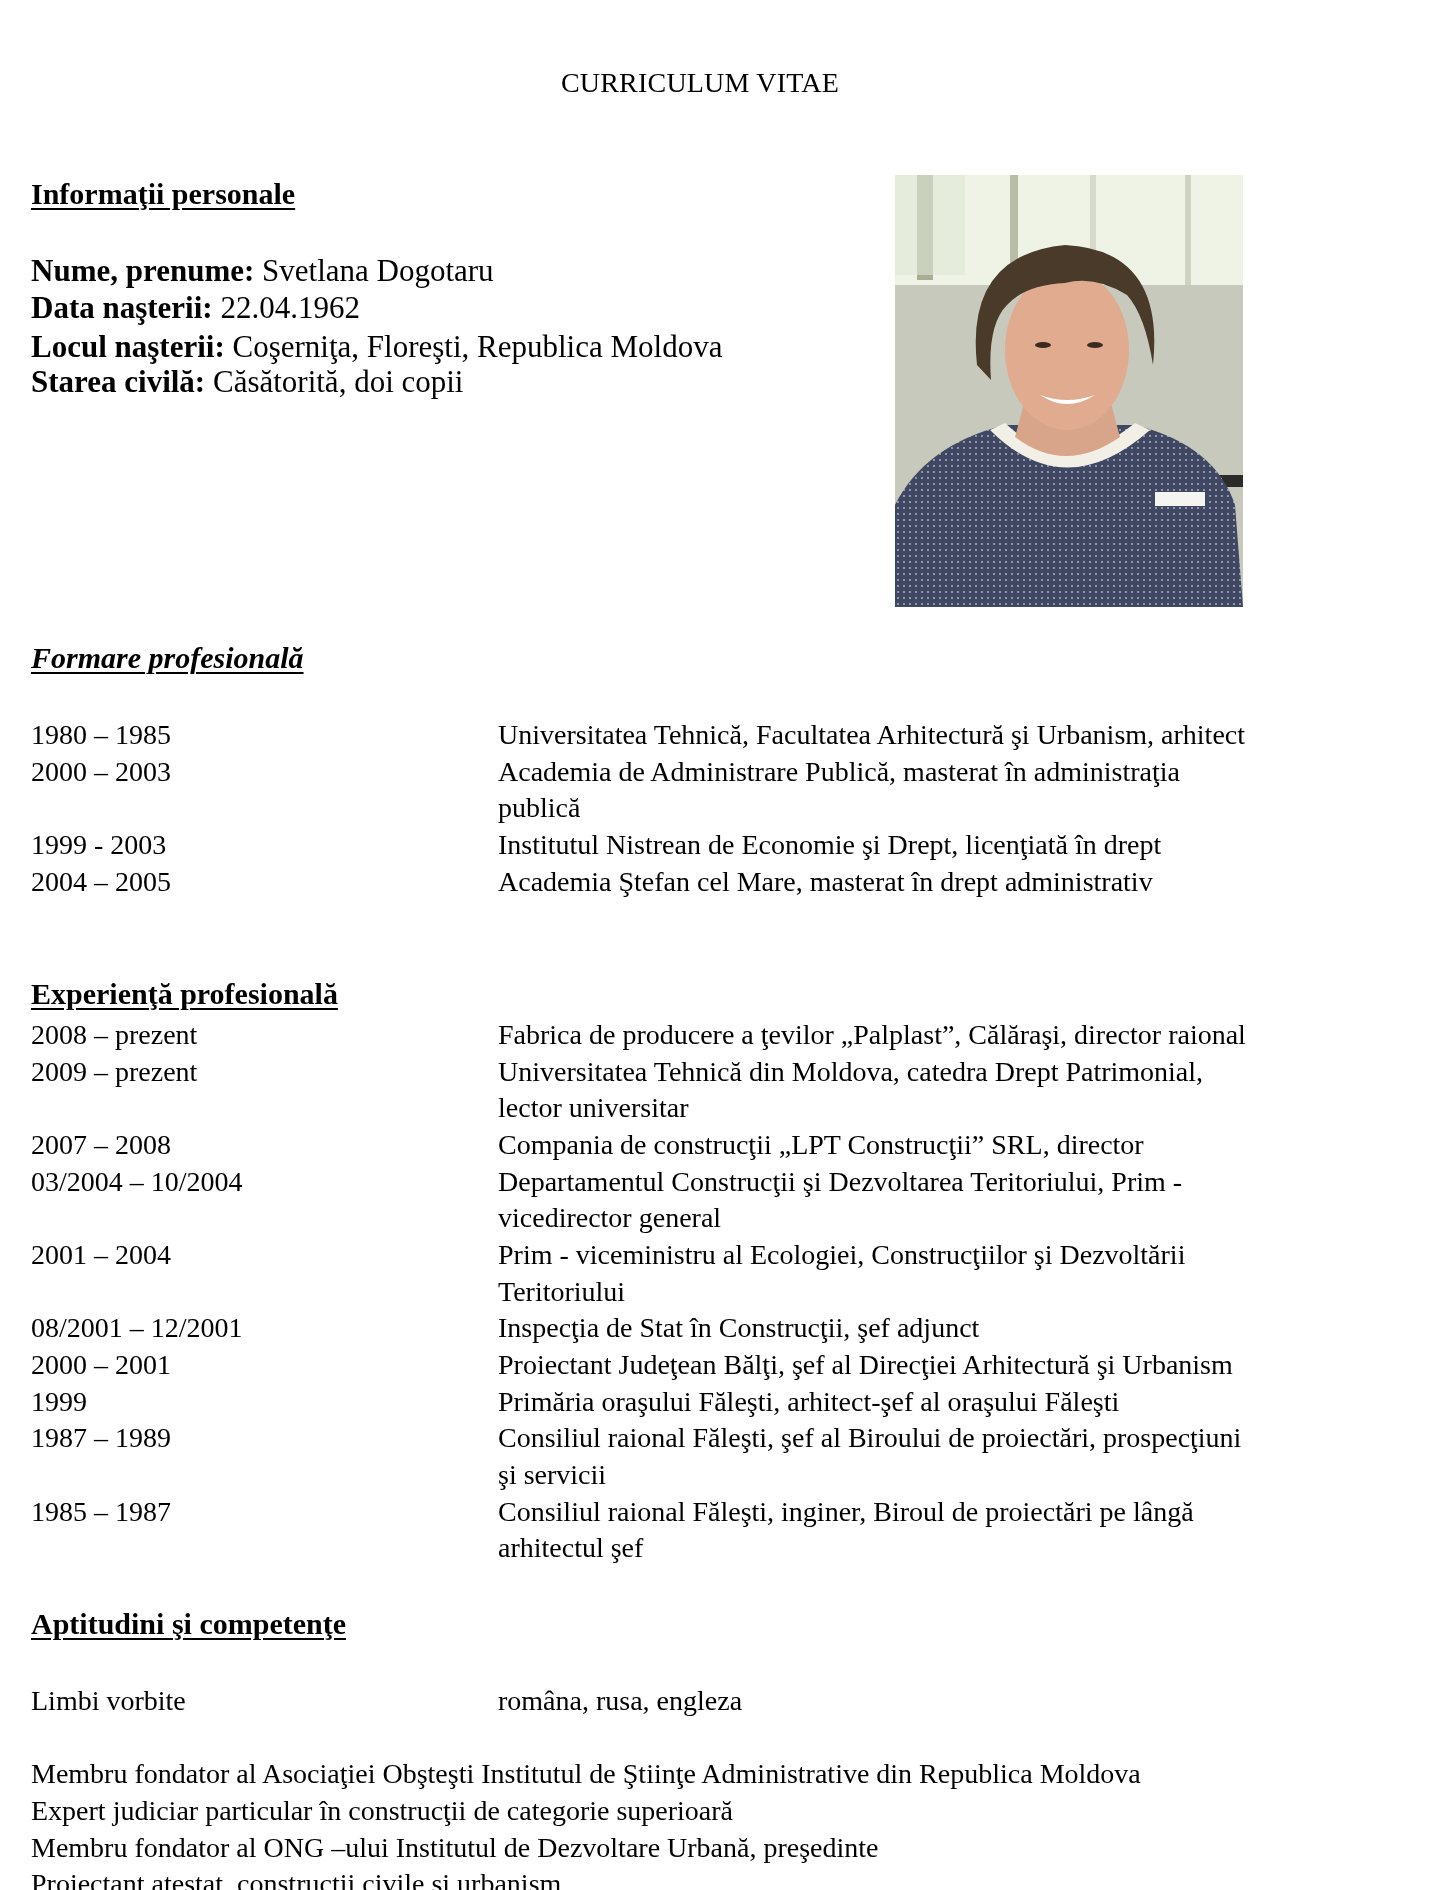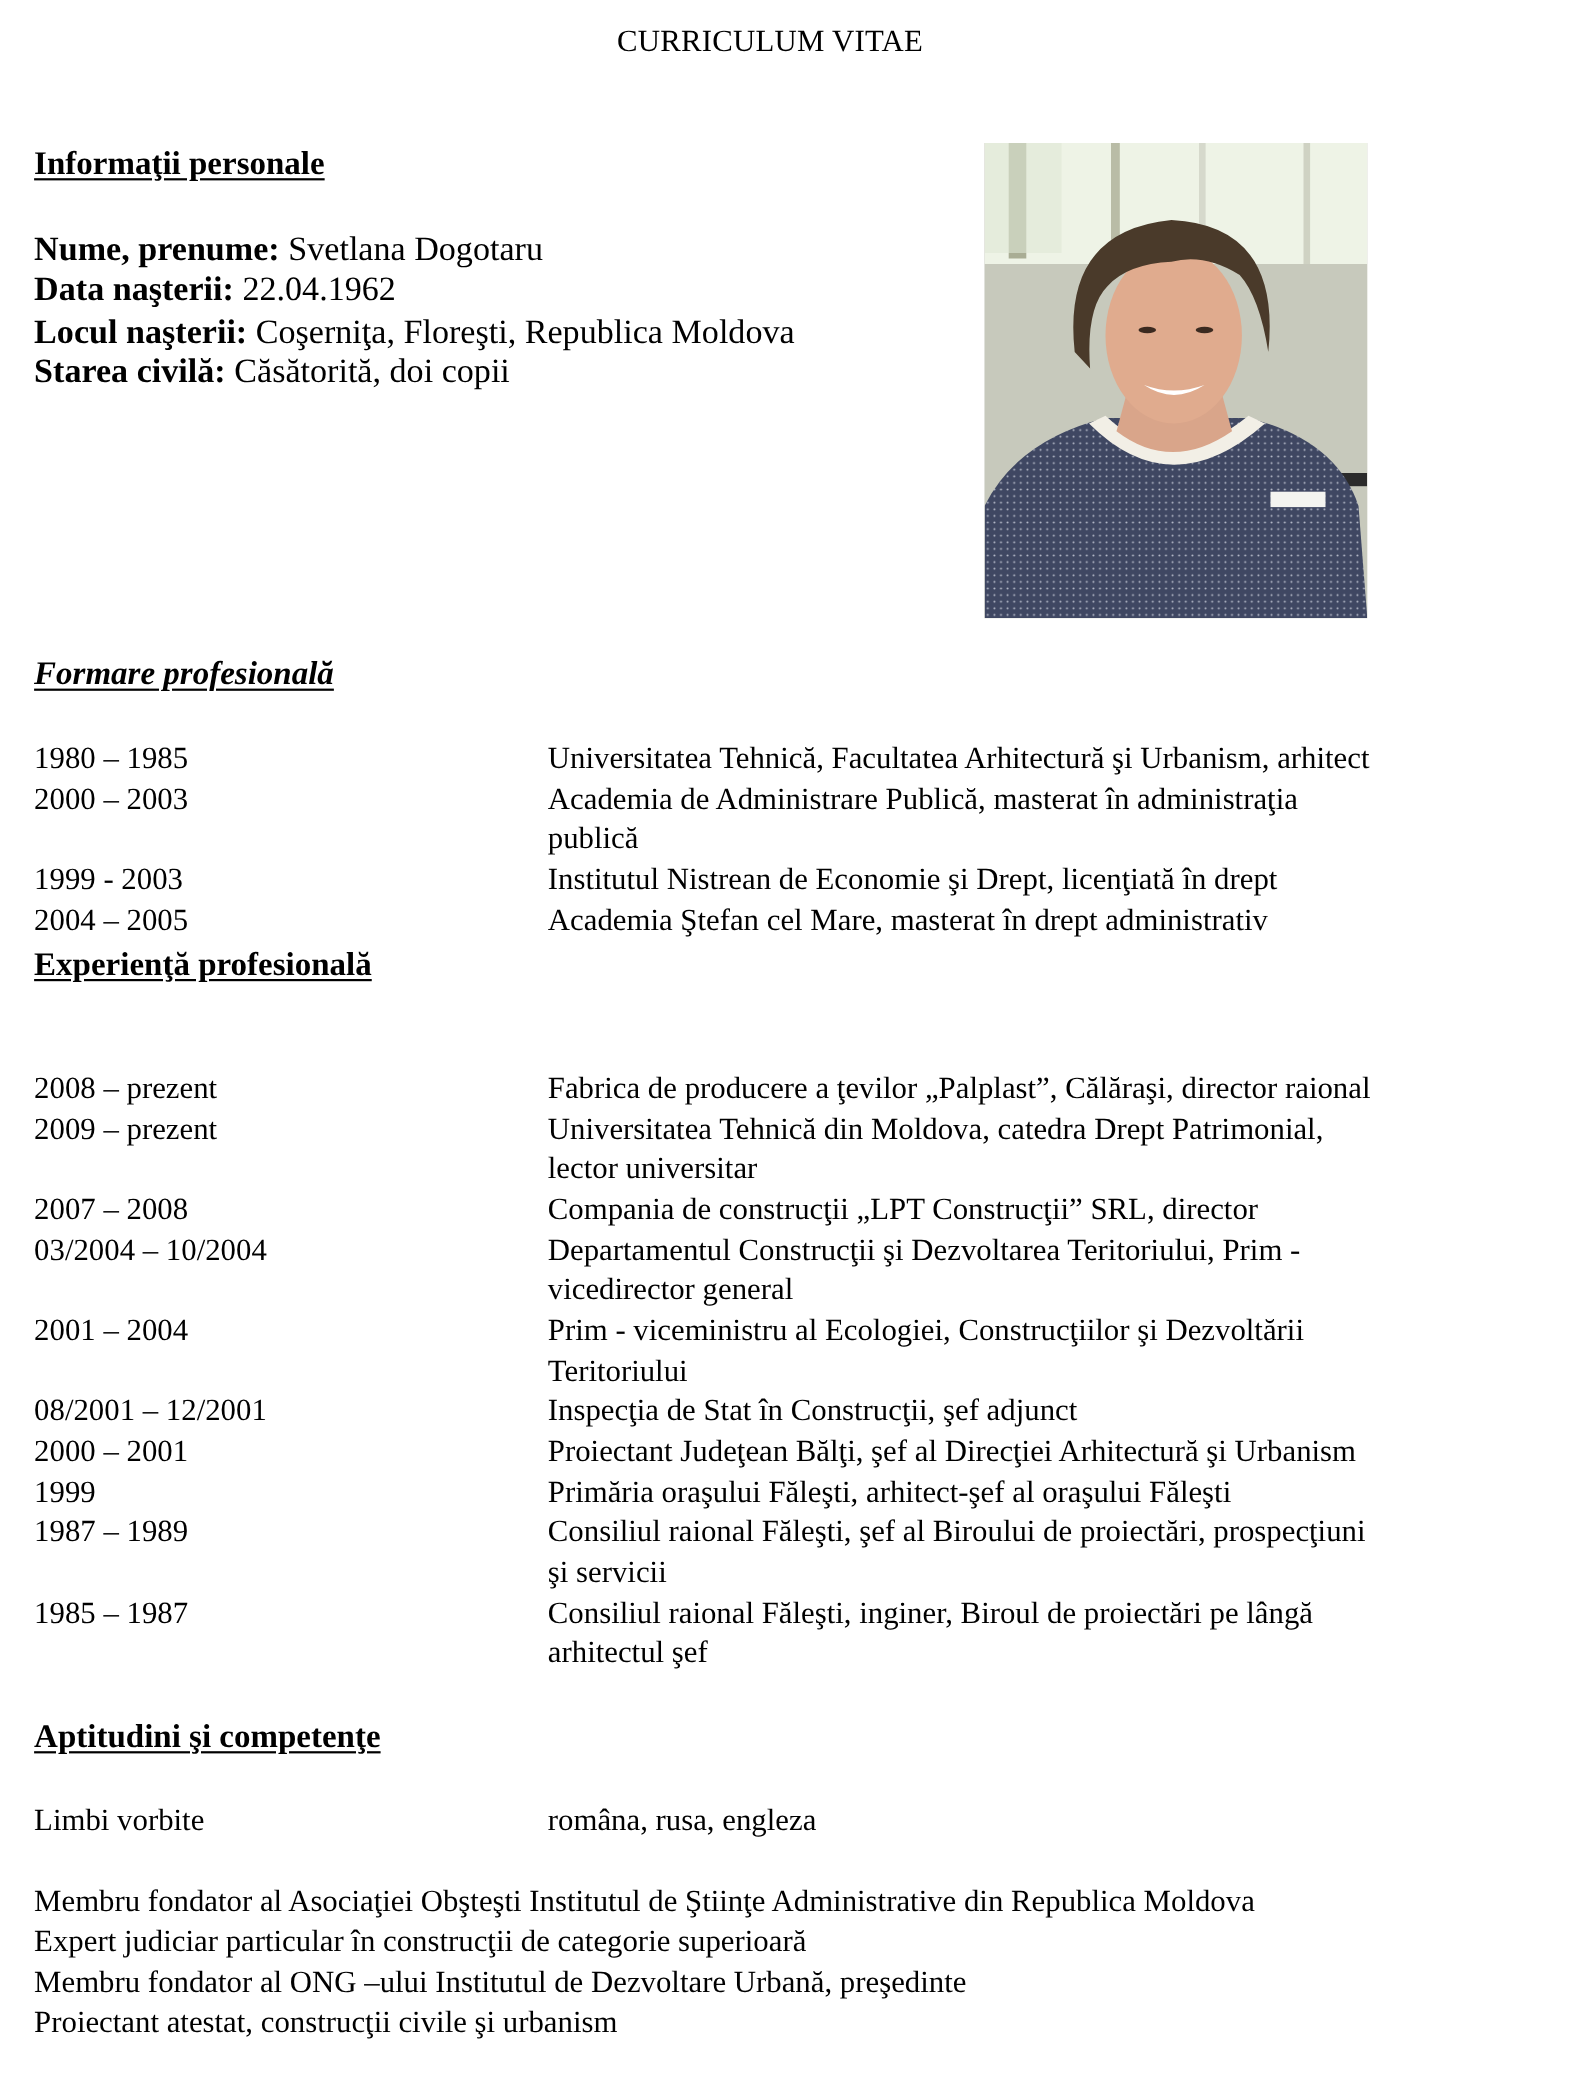--- a/index.html
+++ b/index.html
@@ -1,21 +1,21 @@
 <!DOCTYPE html>
 <html><head>
 <meta charset="utf-8">
 <style>
   html, body { margin: 0; padding: 0; background: #ffffff; }
   body {
     width: 1436px; height: 1890px; position: relative; overflow: hidden;
     color: #000000;
     font-family: "Liberation Serif", "DejaVu Serif", serif;
   }
-  .abs { position: absolute; white-space: nowrap; }
+  .abs { position: absolute; white-space: nowrap; margin-top: 45px; }
   .title {
     left: 0; width: 1400px; top: 22px; text-align: center;
     font-size: 28px; letter-spacing: 0.2px;
   }
   .heading {
     left: 31px; font-size: 30px; font-weight: bold;
     text-decoration: underline; text-decoration-thickness: 2px;
     text-underline-offset: 4px;
   }
   .pline { left: 31px; font-size: 31px; line-height: 37px; }
@@ -104,21 +104,21 @@
 </div>
 <div class="abs row" style="top:782px;">
   <span class="date">1999 - 2003</span>
   <span class="desc">Institutul Nistrean de Economie şi Drept, licenţiată în drept</span>
 </div>
 <div class="abs row" style="top:819px;">
   <span class="date">2004 – 2005</span>
   <span class="desc">Academia Ştefan cel Mare, masterat în drept administrativ</span>
 </div>
 
-<div class="abs heading" style="top:860px;text-align:right;">Experienţă profesională</div>
+<div class="abs heading" style="top:932px;text-align:right;">Experienţă profesională</div>
 
 <div class="abs row" style="top:972px;">
   <span class="date">2008 – prezent</span>
   <span class="desc">Fabrica de producere a ţevilor „Palplast”, Călăraşi, director raional</span>
 </div>
 <div class="abs row" style="top:1009px;">
   <span class="date">2009 – prezent</span>
   <span class="desc">Universitatea Tehnică din Moldova, catedra Drept Patrimonial,</span>
 </div>
 <div class="abs row" style="top:1045px;">

